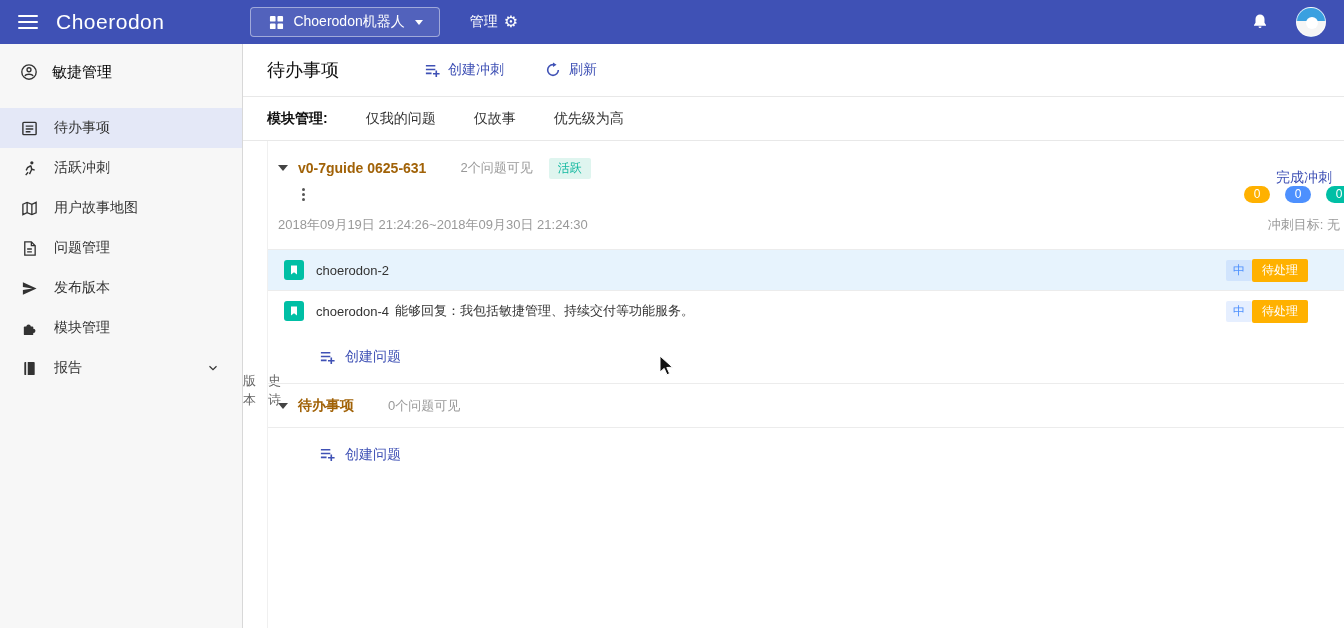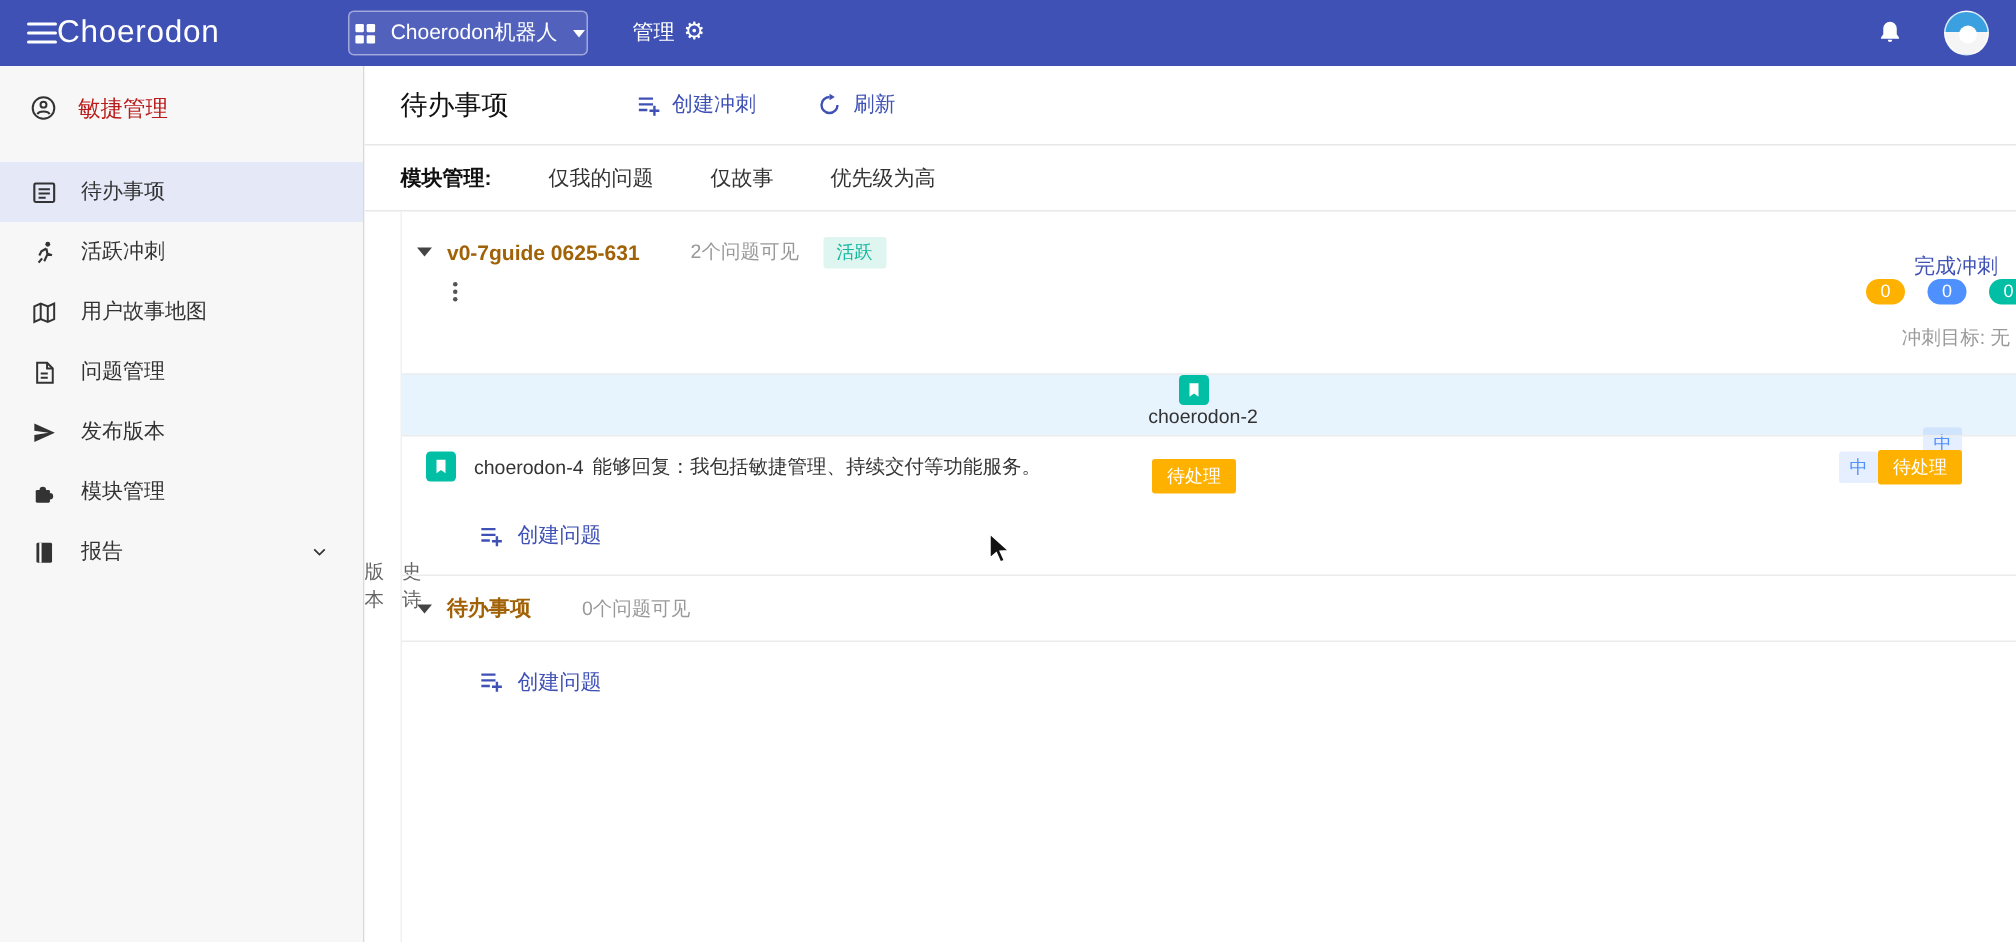--- a/index.html
+++ b/index.html
@@ -4,39 +4,39 @@
 <style>
   * { margin:0; padding:0; box-sizing:border-box; }
   html,body { width:1344px; height:628px; overflow:hidden; }
   body { font-family:"Liberation Sans", sans-serif; background:#fff; }
   .app { position:relative; width:1344px; height:628px; display:flex; flex-direction:column; overflow:hidden; }
 
   
   .topbar { height:44px; background:#3f51b5; display:flex; align-items:center; padding:0 18px; color:#fff; flex:none; }
   .hamburger { width:20px; height:14px; display:flex; flex-direction:column; justify-content:space-between; cursor:pointer; }
   .hamburger span { display:block; height:2px; background:#fff; border-radius:1px; }
-  .brand { font-size:21px; font-weight:400; letter-spacing:.5px; }
+  .brand { font-size:21px; font-weight:400; letter-spacing:.5px; margin-left:18px; }
   .project-btn { margin-left:86px; height:30px; display:flex; align-items:center; gap:8px;
     background:rgba(255,255,255,.10); border:1px solid rgba(255,255,255,.45); border-radius:4px;
-    padding:0 1px; font-size:14px; cursor:pointer; }
+    padding:0 16px; font-size:14px; cursor:pointer; }
   .caret-white { width:0; height:0; border-left:4px solid transparent; border-right:4px solid transparent; border-top:5px solid #fff; margin-left:2px; }
   .manage-btn { margin-left:30px; display:flex; align-items:center; gap:6px; font-size:14px; cursor:pointer; }
   .gear-glyph { font-size:16px; line-height:1; }
   .topbar-right { margin-left:auto; display:flex; align-items:center; gap:24px; }
   .icon-btn { width:24px; height:24px; display:flex; align-items:center; justify-content:center; cursor:pointer; }
   .avatar { width:30px; height:30px; border-radius:50%; background:linear-gradient(#3aa0e0 48%, #f5f5f5 48%);
     border:1px solid rgba(255,255,255,.8); cursor:pointer; position:relative; overflow:hidden; }
   .avatar::after { content:""; position:absolute; left:9px; top:9px; width:12px; height:12px; border-radius:50%; background:#fff; }
 
   
   .body { flex:1; display:flex; min-height:0; }
 
   
   .sidebar { width:243px; flex:none; background:#f7f7f7; border-right:1px solid #d8d8d8; display:flex; flex-direction:column; }
-  .sidebar-header { height:56px; display:flex; align-items:center; gap:14px; padding:0 20px; font-size:15px; color:#b91c1c; }
+  .sidebar-header { height:56px; display:flex; align-items:center; gap:14px; padding:0 20px; font-size:15px; color:#000000; }
   .menu { padding-top:8px; }
   .menu-item { height:40px; display:flex; align-items:center; gap:16px; padding:0 20px; font-size:14px; color:#333; cursor:pointer; }
   .menu-item.active { background:#e4e8f7; }
   .menu-item .grow { flex:1; }
   .micon { width:18px; height:18px; flex:none; display:flex; align-items:center; justify-content:center; }
 
   
   .main { flex:1; display:flex; flex-direction:column; background:#fff; min-width:0; overflow:hidden; }
   .main-header { height:53px; flex:none; display:flex; align-items:center; padding:0 24px; border-bottom:1px solid #e8e8e8; }
   .page-title { font-size:18px; color:#111; }
@@ -66,21 +66,21 @@
   .dots i { width:3px; height:3px; border-radius:50%; background:#555; }
   .counters { margin-left:auto; display:flex; gap:15px; margin-right:-8px; }
   .pill { min-width:26px; height:17px; border-radius:9px; color:#fff; font-size:12px; display:flex; align-items:center; justify-content:center; padding:0 6px; }
   .pill.orange { background:#ffb100; }
   .pill.blue { background:#4d90fe; }
   .pill.teal { background:#00bfa5; }
   .sprint-dates { display:flex; align-items:center; padding:9px 4px 15px 10px; font-size:13px; color:#999; }
   .sprint-goal { margin-left:auto; color:#999; white-space:nowrap; }
 
   .issue-row { height:41px; flex:none; display:flex; align-items:center; padding:0 36px 0 16px; border-top:1px solid #ececec; font-size:13px; color:#333; cursor:pointer; }
-  .issue-row.selected { background:#e7f3fd;flex-direction:column; }
+  .issue-row.selected { background:#e7f3fd; }
   .issue-row:last-of-type { border-bottom:1px solid #ececec; }
   .story-icon { width:20px; height:20px; border-radius:3px; background:#00bfa5; display:flex; align-items:center; justify-content:center; flex:none; }
   .issue-key { margin-left:12px; white-space:nowrap; }
   .issue-summary { margin-left:6px; white-space:nowrap; overflow:hidden; text-overflow:ellipsis; }
   .priority-chip { margin-left:auto; background:rgba(77,144,254,.14); color:#4d90fe; font-size:12px; padding:2px 7px; border-radius:2px; flex:none; }
   .status-chip { background:#ffb100; color:#fff; font-size:12px; padding:3px 10px; border-radius:2px; flex:none; }
 
   .create-issue-row { height:53px; flex:none; display:flex; align-items:center; padding-left:50px; gap:9px; color:#3f51b5; font-size:14px; cursor:pointer; border-bottom:1px solid #ececec; }
   .backlog-header { height:44px; flex:none; display:flex; align-items:center; padding-left:10px; border-bottom:1px solid #ececec; }
   .backlog-header .sprint-name { font-size:14px; }
@@ -282,20 +282,21 @@
                 <i></i>
               </span>
             <span class="counters">
               <span class="pill orange">0</span>
               <span class="pill blue">0</span>
               <span class="pill teal">0</span>
             </span>
           </div>
 
           <div class="sprint-dates">
+            <span>2018年09月19日 21:24:26~2018年09月30日 21:24:30</span>
             <span class="sprint-goal">冲刺目标: 无</span>
           </div>
 
           <div class="issue-row selected">
             <span class="story-icon">
               <svg width="12" height="12" viewBox="0 0 16 16">
                   <path fill="#fff" d="M4 2h8v12l-4-3-4 3z"></path>
                 </svg>
             </span>
             <span class="issue-key">choerodon-2</span>

